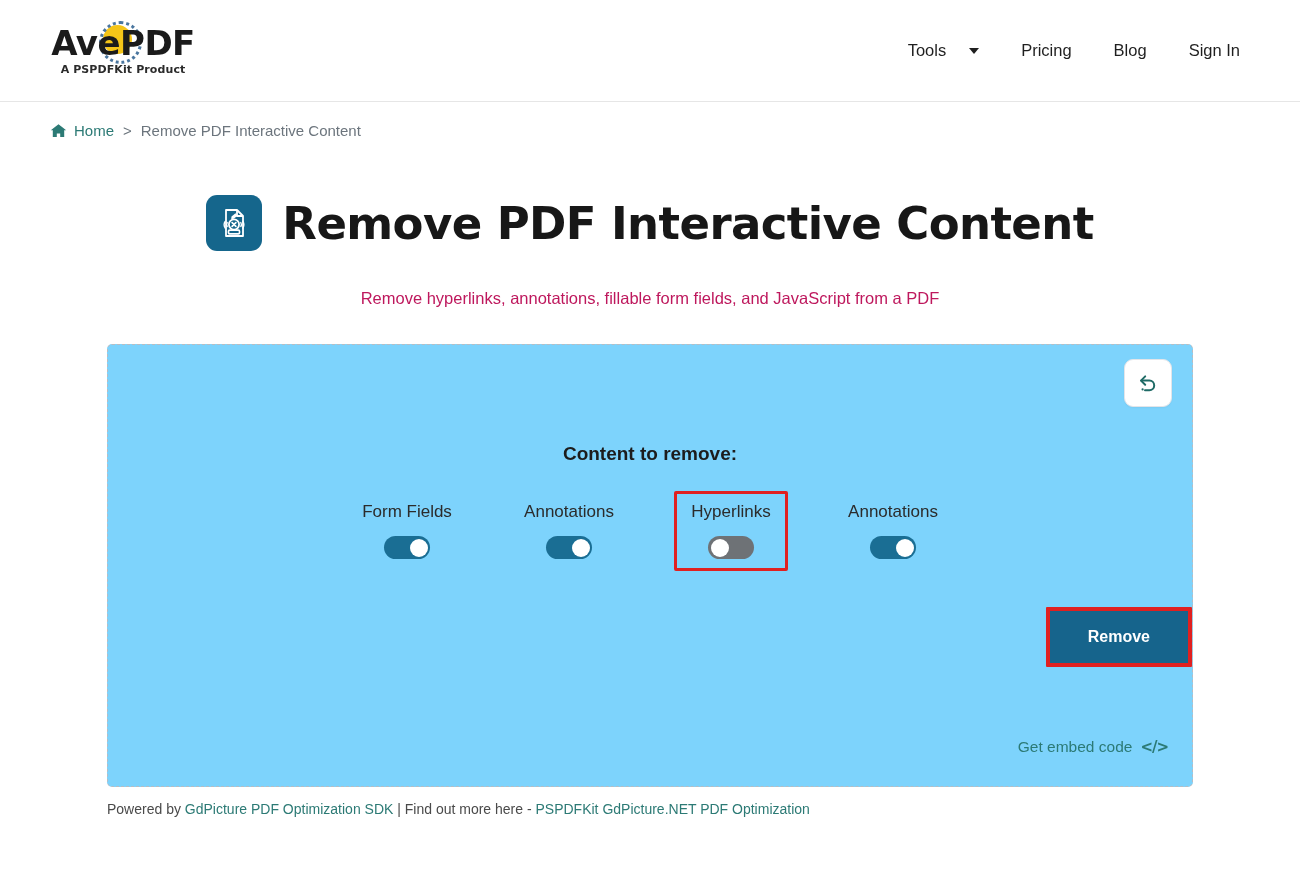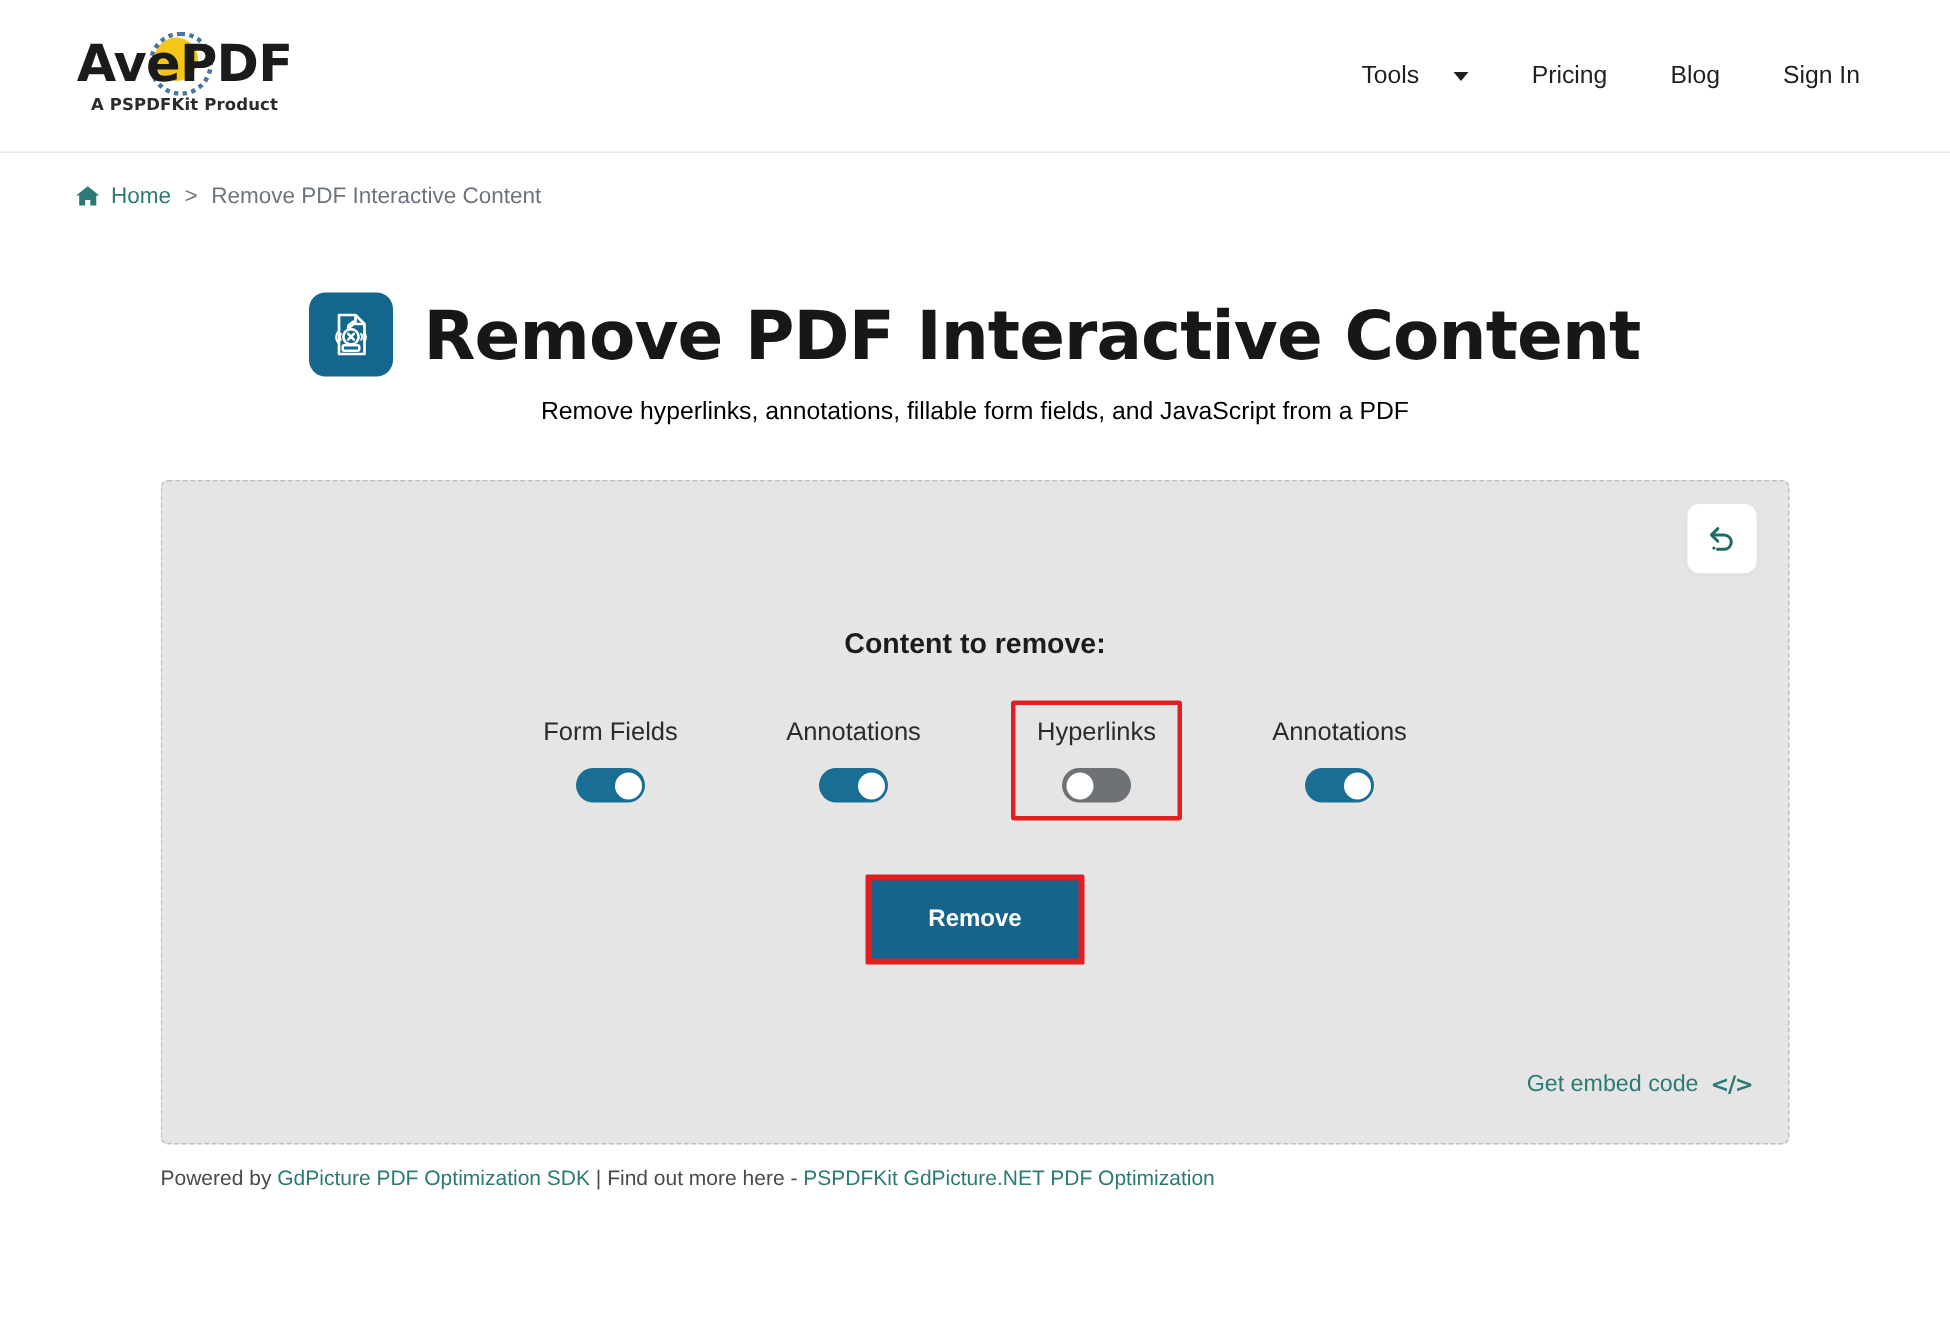--- a/index.html
+++ b/index.html
@@ -134,34 +134,34 @@
   }
   .page-title {
     font-size: 45px;
     font-weight: 800;
     color: #171717;
     letter-spacing: -0.6px;
     font-family: "DejaVu Sans", sans-serif;
     white-space: nowrap;
   }
   .page-sub {
-    margin-top: 14px;
+    margin-top: 38px;
     font-size: 16.5px;
-    color: #000000;
+    color: #be185d;
   }
 
   
   .tool-panel {
     position: relative;
     margin: 36px auto 0;
     width: 1086px;
     height: 443px;
     border: 1px dashed #b9bcc2;
     border-radius: 5px;
-    background: #e5e5e5;
+    background: #7dd3fc;
   }
 
   .reset-btn {
     position: absolute;
     top: 14px; right: 20px;
     width: 48px; height: 48px;
     border: 1px solid #e3e5e9;
     border-radius: 9px;
     background: #ffffff;
     display: flex;
@@ -215,21 +215,21 @@
     top: 2.5px; right: 2.5px;
     width: 18px; height: 18px;
     border-radius: 50%;
     background: #ffffff;
   }
   .switch.off { background: #6e7276; }
   .switch.off .knob { right: auto; left: 2.5px; }
 
   .remove-wrap {
     display: flex;
-    justify-content: center;
+    justify-content: flex-end;
     margin-top: 36px;
   }
   .remove-btn {
     border: 4px solid #e02020;
     background: #16648c;
     color: #ffffff;
     font-size: 16px;
     font-weight: 700;
     font-family: "Liberation Sans", sans-serif;
     padding: 17px 38px;

